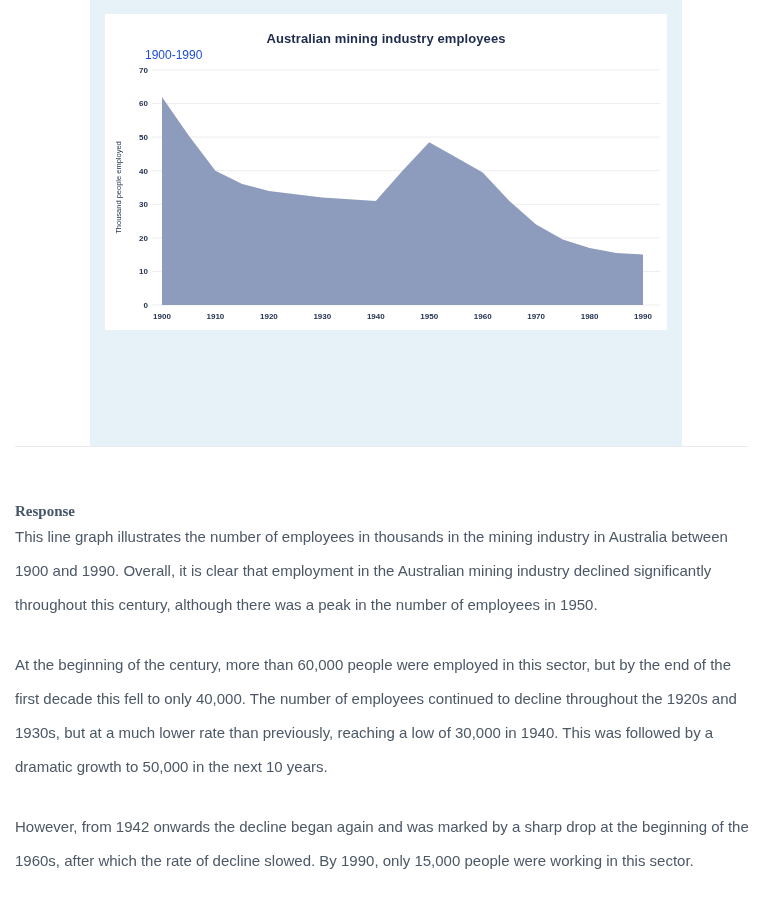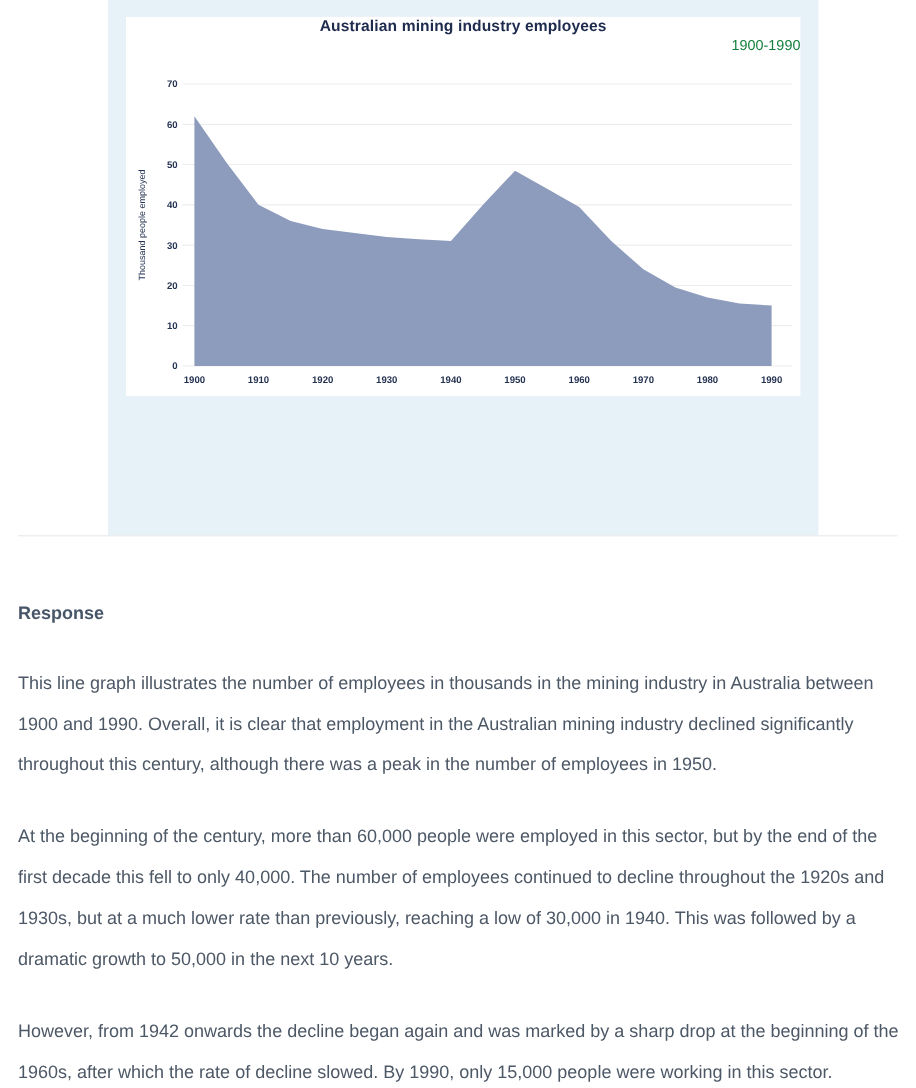--- a/index.html
+++ b/index.html
@@ -16,33 +16,33 @@
     background: #e7f1f8;
     padding-top: 14px;
   }
   .chart-card {
     width: 562px; height: 316px;
     margin: 0 auto;
     background: #ffffff;
     position: relative;
   }
   .chart-title {
-    padding-top: 0;
+    padding-top: 17px;
     text-align: center;
     font-size: 13px;
     font-weight: bold;
     color: #1e2b4e;
     letter-spacing: 0.1px;
     position: relative; z-index: 2;
   }
   .chart-subtitle {
-    text-align: right;
+    text-align: left;
     font-size: 12px;
     font-weight: normal;
-    color: #15803d;
+    color: #1d4ed8;
     margin-top: 2px;
     position: relative; z-index: 2; padding-left: 40px;
   }
   svg.plot {
     position: absolute;
     top: 0; left: 0;
     z-index: 1;
   }
   svg.plot text { font-family: "Liberation Sans", sans-serif; }
   svg.plot .tick { font-size: 8px; font-weight: bold; fill: #253352; }
@@ -53,21 +53,21 @@
     margin: 0 15px;
     height: 0;
   }
   .response {
     padding: 56px 14px 0 15px;
   }
   .response-heading {
     font-size: 15px;
     font-weight: bold;
     color: #475569;
-    margin-bottom: 33px;
+    font-family: Liberation Serif, serif;
   }
   .response-paragraph {
     font-size: 15px;
     line-height: 34px;
     color: #4d5866;
     margin-bottom: 26px;
     max-width: 736px;
   }
 </style>
 </head>

